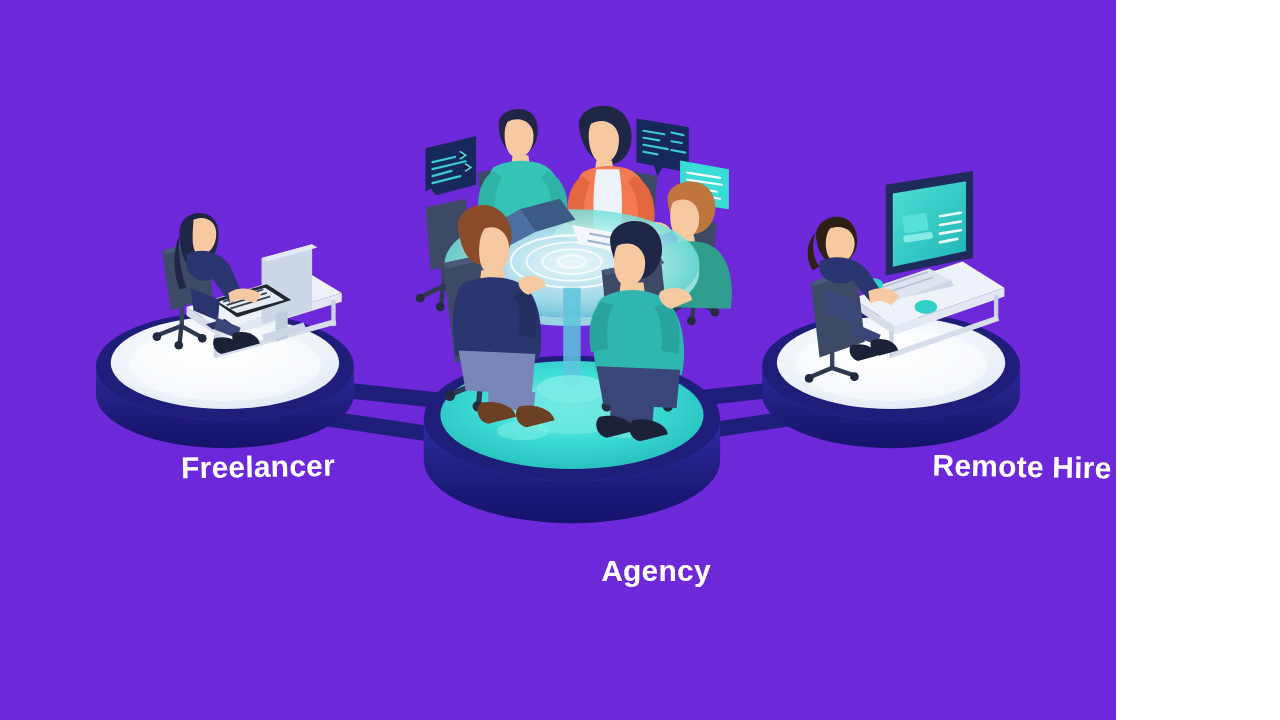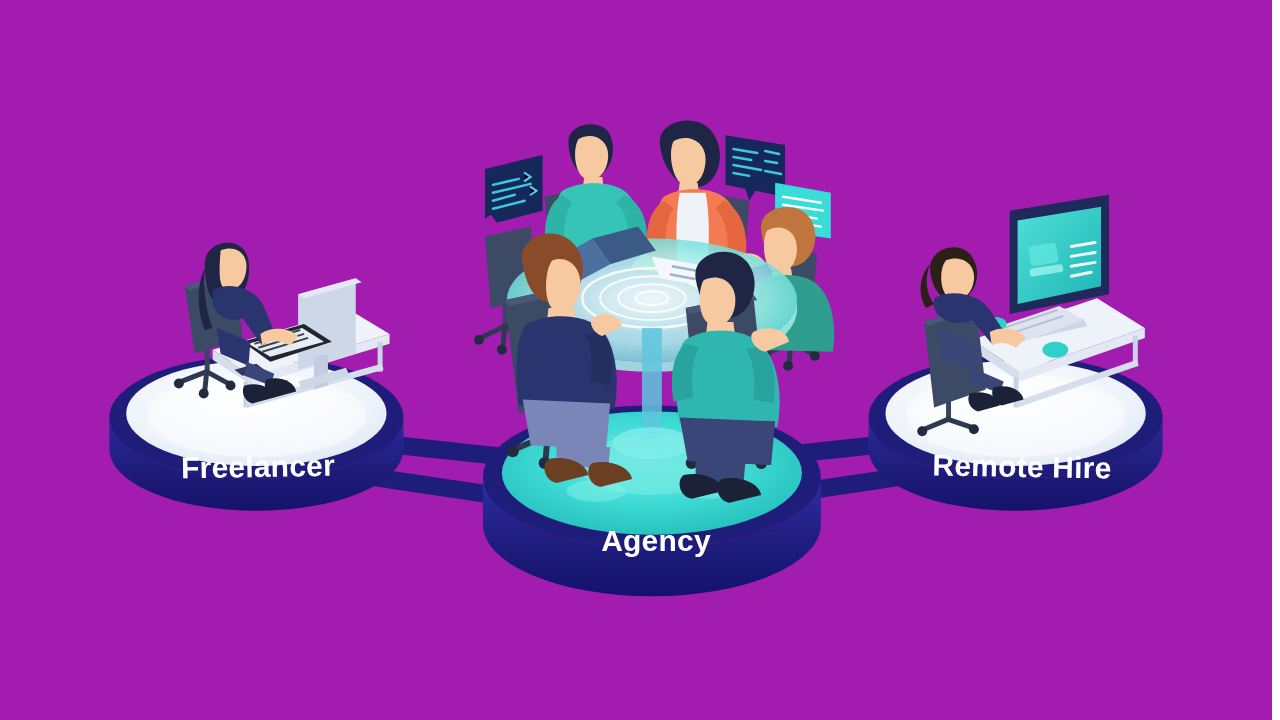--- a/index.html
+++ b/index.html
@@ -2,21 +2,21 @@
 <html><head>
 <meta charset="utf-8">
 <style>
   html,body{margin:0;padding:0;}
   body{
     width:1280px;height:720px;
     background:#ffffff;
     font-family:"Liberation Sans", sans-serif;
     overflow:hidden;
   }
-  #stage{position:relative;width:1272px;height:720px;background:#a21caf;}
+  #stage{position:relative;width:1116px;height:720px;background:#6d28d9;}
   #scene{position:absolute;inset:0;}
   .lbl{
     position:absolute;
     color:#ffffff;
     font-weight:bold;
     letter-spacing:.2px;
     white-space:nowrap;
     text-align:center;
     pointer-events:none;
   }
@@ -374,17 +374,17 @@
         <path d="M684 420 L780 424 L776 468 L692 464 Z" fill="#3a4677"></path>
         <path d="M700 462 L750 466 L748 488 L700 484 Z" fill="#3a4677"></path>
         <path d="M726 482 C744 478 764 486 766 498 L734 506 C722 504 718 488 726 482 Z" fill="#1b2238"></path>
         <path d="M688 478 C706 474 726 482 728 494 L696 502 C684 500 680 484 688 478 Z" fill="#1b2238"></path>
       </g>
     </g>
   </svg>
 
   <div class="lbl" style="left:118px;top:450px;width:280px;font-size:30px;transform:rotate(-1deg);">Freelancer</div>
 
-  <div class="lbl" style="left:516px;top:524px;width:280px;font-size:30px;">Agency</div>
+  <div class="lbl" style="left:516px;top:554px;width:280px;font-size:30px;">Agency</div>
 
   <div class="lbl" style="left:882px;top:450px;width:280px;font-size:30px;transform:rotate(1deg);">Remote Hire</div>
 
 </div>
 
 </body></html>

